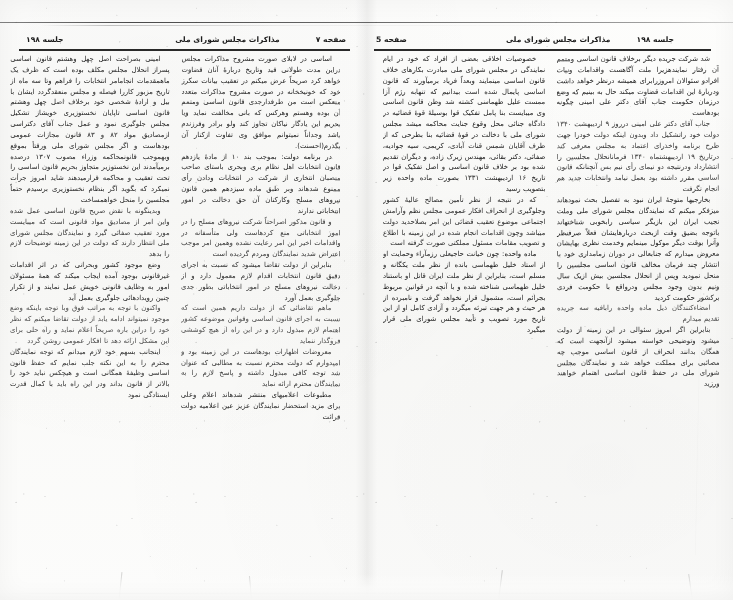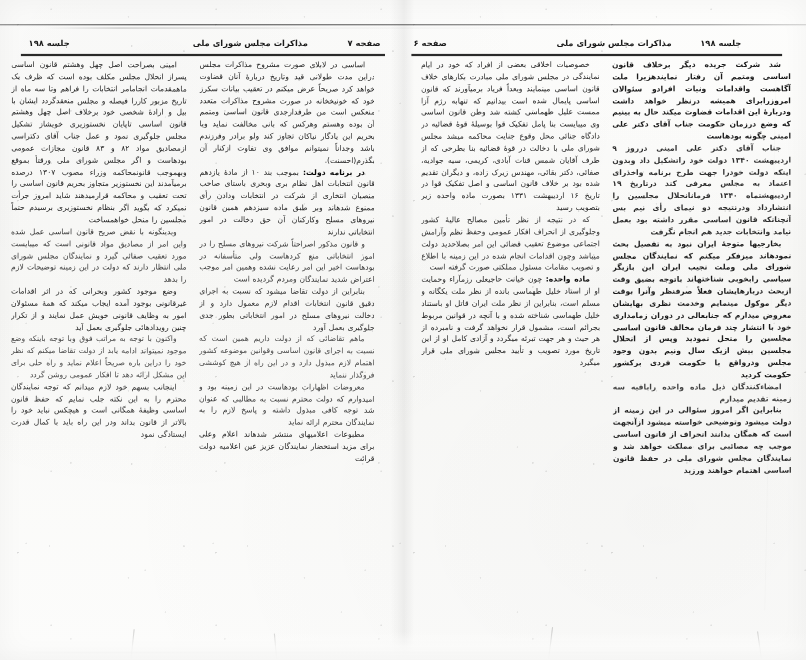--- a/index.html
+++ b/index.html
@@ -164,32 +164,32 @@
     color: #141414;
     font-family: "DejaVu Sans", "Liberation Sans", sans-serif;
     word-spacing: .4px;
     text-justify: inter-word;
     hyphens: none;
   }
   .col p.indent { text-indent: 9px; }
   .col p + p { margin-top: 0; }
 
   .col p b, .col .lead {
-    font-weight: bold;
+    font-weight: normal;
     color: #000;
   }
 
   
   .ink-a { opacity: .97; }
   .ink-b { opacity: .88; }
   .ink-c { opacity: .80; }
   .ink-d { opacity: .92; }
 
   
-  #page-right .col:nth-child(1) { transform: rotate(-0.12deg); font-weight: bold; }
+  #page-right .col:nth-child(1) { transform: rotate(-0.12deg); }
   #page-right .col:nth-child(2) { transform: rotate(-0.08deg); }
   #page-left  .col:nth-child(1) { transform: rotate(0.10deg); }
   #page-left  .col:nth-child(2) { transform: rotate(0.06deg); }
 
   
   #bottom-fade {
     position: absolute;
     left: 0; right: 0; bottom: 0;
     height: 26px;
     background: linear-gradient(180deg, rgba(255,255,255,0) 0%, rgba(252,252,251,.85) 55%, rgba(250,250,249,1) 100%);
@@ -229,37 +229,37 @@
 <div id="top-rule-2"></div>
 
 <div id="spread">
 
   <div class="page" id="page-right">
 
     <div class="runhead" id="runhead-right">
       <span class="slot session">جلسه ۱۹۸</span>
       <span class="slot pubtitle">مذاکرات مجلس شورای ملی</span>
       <span class="spacer"></span>
-      <span class="slot folio">صفحه ۶</span>
+      <span class="slot folio">صفحه 5</span>
     </div>
     <div class="headrule" id="headrule-right"></div>
 
     <div class="columns">
 
       <div class="col">
         <p class="indent ink-a"><span>شد شرکت جریده دیگر برخلاف قانون اساسی ومتمم آن رفتار نمایندهزیرا ملت آگاهست واقدامات ونیات افرادو سئوالان امروزرابرای همیشه درنظر خواهد داشت ودربارهٔ این اقدامات قضاوت میکند حال به بینیم که وضع درزمان حکومت جناب آقای دکتر علی امینی چگونه بودهاست</span></p>
         <p class="indent ink-b"><span>جناب آقای دکتر علی امینی درروز ۹ اردیبهشت ۱۳۴۰ دولت خود راتشکیل داد وبدون اینکه دولت خودرا جهت طرح برنامه واخذرای اعتماد به مجلس معرفی کند درتاریخ ۱۹ اردیبهشتماه ۱۳۴۰ فرمانانحلال مجلسین را انتشارداد ودرنتیجه دو نیمای رأی نیم بس آنچنانکه قانون اساسی مقرر داشته بود بعمل نیامد وانتخابات جدید هم انجام نگرفت</span></p>
         <p class="indent ink-a"><span>بخارجیها متوجهٔ ایران نبود به تفصیل بحث نمودهاند میزفکر میکنم که نمایندگان مجلس شورای ملی وملت نجیب ایران این بازیگر سیاسی رابخوبی شناختهاند باتوجه بضیق وقت ازبحث دربارهایشان فعلاً صرفنظر وآنرا بوقت دیگر موکول مینمایم وخدمت نظری بهایشان معروض میدارم که جنابعالی در دوران زمامداری خود با انتشار چند فرمان مخالف قانون اساسی مجلسین را منحل نمودید وپس از انحلال مجلسین بیش ازیک سال ونیم بدون وجود مجلس ودرواقع با حکومت فردی برکشور حکومت کردید</span></p>
-        <p class="indent ink-c"><span>امضاءکنندگان ذیل ماده واحده رابافیه سه زمینه تقدیم میدارم</span></p>
+        <p class="indent ink-c"><span>امضاءکنندگان ذیل ماده واحده رابافیه سه جریده تقدیم میدارم</span></p>
         <p class="indent ink-d"><span>بنابراین اگر امروز سئوالی در این زمینه از دولت میشود وتوضیحی خواسته میشود ازآنجهت است که همگان بدانند انحراف از قانون اساسی موجب چه مصائبی برای مملکت خواهد شد و نمایندگان مجلس شورای ملی در حفظ قانون اساسی اهتمام خواهند ورزید</span></p>
       </div>
 
       <div class="col">
         <p class="indent ink-a"><span>خصوصیات اخلاقی بعضی از افراد که خود در ایام نمایندگی در مجلس شورای ملی مبادرت بکارهای خلاف قانون اساسی مینمایند وبعداً فریاد برمیآورند که قانون اساسی پایمال شده است بیدانیم که تنهابه رژم آزا ممست علیل طهماسی کشته شد وطن قانون اساسی وی میبایست بنا پامل تفکیک قوا بوسیلهٔ قوهٔ قضائیه در دادگاه جنائی محل وقوع جنایت محاکمه میشد مجلس شورای ملی با دخالت در قوهٔ قضائیه بنا بطرحی که از طرف آقایان شمس قنات آبادی، کریمی، سیه جوادیه، صفائی، دکتر بقائی، مهندس زیرک زاده، و دیگران تقدیم شده بود بر خلاف قانون اساسی و اصل تفکیک قوا در تاریخ ۱۶ اردیبهشت ۱۳۳۱ بصورت ماده واحده زیر بتصویب رسید</span></p>
-        <p class="indent ink-d"><span>که در نتیجه از نظر تأمین مصالح عالیهٔ کشور وجلوگیری از انحراف افکار عمومی وحفظ نظم وآرامش اجتماعی موضوع تعقیب قضائی این امر بصلاحدید دولت میباشد وچون اقدامات انجام شده در این زمینه با اطلاع و تصویب مقامات مسئول مملکتی صورت گرفته است</span></p>
+        <p class="indent ink-d"><span>که در نتیجه از نظر تأمین مصالح عالیهٔ کشور وجلوگیری از انحراف افکار عمومی مجلس نظم وآرامش اجتماعی موضوع تعقیب قضائی این امر بصلاحدید دولت میباشد وچون اقدامات انجام شده در این زمینه با اطلاع و تصویب مقامات مسئول مملکتی صورت گرفته است</span></p>
         <p class="indent ink-a"><b class="lead">ماده واحده: </b><span>چون خیانت حاجیعلی رزمآراء وحمایت او از استاد خلیل طهماسی بانده از نظر ملت یکگانه و مسلم است، بنابراین از نظر ملت ایران قاتل او باستناد خلیل طهماسی شناخته شده و با آنچه در قوانین مربوط بجرائم است، مشمول قرار نخواهد گرفت و نامبرده از هر حیث و هر جهت تبرئه میگردد و آزادی کامل او از این تاریخ مورد تصویب و تأیید مجلس شورای ملی قرار میگیرد</span></p>
       </div>
     </div>
   </div>
 
   <div id="gutter"></div>
 
   <div class="page" id="page-left">
 
     <div class="runhead" id="runhead-left">
@@ -268,21 +268,21 @@
       <span class="spacer"></span>
       <span class="slot session">جلسه ۱۹۸</span>
     </div>
     <div class="headrule" id="headrule-left"></div>
 
     <div class="columns">
 
       <div class="col">
         <p class="indent ink-a"><span>اساسی در لابلای صورت مشروح مذاکرات مجلس دراین مدت طولانی قید وتاریخ دربارهٔ آنان قضاوت خواهد کرد صریحاً عرض میکنم در تعقیب بیانات سکرز خود که خونیخخانه در صورت مشروح مذاکرات متعدد منعکس است من طرفدارجدی قانون اساسی ومتمم آن بوده وهستم وهرکس که بانی مخالفت نماید ویا بحریم این یادگار نیاکان تجاوز کند ولو برادر وفرزندم باشد وجداناً نمیتوانم موافق وی تفاوت ازکنار آن بگذرم(احسنت).</span></p>
         <p class="indent ink-a"><b class="lead">در برنامه دولت: </b><span>بموجب بند ۱۰ از مادهٔ یازدهم قانون انتخابات اهل نظام بری وبحری باستای صاحب منصبان انتخاری از شرکت در انتخابات ودادن رأی ممنوع شدهاند وبر طبق ماده سیزدهم همین قانون نیروهای مسلح وکارکنان آن حق دخالت در امور انتخاباتی ندارند</span></p>
-        <p class="indent ink-b"><span>و قانون مذکور اصراحتاً شرکت نیروهای مسلح را در امور انتخاباتی منع کردهاست ولی متأسفانه در بودهاست اخیر این امر رعایت نشده وهمین امر موجب اعتراض شدید نمایندگان ومردم گردیده است</span></p>
+        <p class="indent ink-b"><span>و قانون مذکور اصراحتاً شرکت نیروهای مسلح را در امور انتخاباتی منع کردهاست ولی متأسفانه در واقدامات اخیر این امر رعایت نشده وهمین امر موجب اعتراض شدید نمایندگان ومردم گردیده است</span></p>
         <p class="indent ink-d"><span>بنابراین از دولت تقاضا میشود که نسبت به اجرای دقیق قانون انتخابات اقدام لازم معمول دارد و از دخالت نیروهای مسلح در امور انتخاباتی بطور جدی جلوگیری بعمل آورد</span></p>
         <p class="indent ink-c"><span>ماهم تقاضائی که از دولت داریم همین است که نسبت به اجرای قانون اساسی وقوانین موضوعه کشور اهتمام لازم مبذول دارد و در این راه از هیچ کوششی فروگذار ننماید</span></p>
         <p class="indent ink-b"><span>معروضات اظهارات بودهاست در این زمینه بود و امیدوارم که دولت محترم نسبت به مطالبی که عنوان شد توجه کافی مبذول داشته و پاسخ لازم را به نمایندگان محترم ارائه نماید</span></p>
         <p class="indent ink-a"><span>مطبوعات اعلامیهای منتشر شدهاند اعلام وعلی برای مزید استحضار نمایندگان عزیز عین اعلامیه دولت قرائت</span></p>
       </div>
 
       <div class="col">
         <p class="indent ink-a"><span>امینی بصراحت اصل چهل وهشتم قانون اساسی پسراز انحلال مجلس مکلف بوده است که ظرف یک ماهمقدمات انجامامر انتخابات را فراهم وتا سه ماه از تاریخ مزبور کاررا فیصله و مجلس منعقدگردد ایشان با بیل و ارادهٔ شخصی خود برخلاف اصل چهل وهشتم قانون اساسی تاپایان نخستوزیری خویشاز تشکیل مجلس جلوگیری نمود و عمل جناب آقای دکتراسی ازمصادیق مواد ۸۲ و ۸۳ قانون مجازات عمومی بودهاست و اگر مجلس شورای ملی ورقتأ بموقع وبهموجب قانونمحاکمه وزراء مصوب ۱۳۰۷ درصده برمیآمدند این نخستوزیر متجاوز بحریم قانون اساسی را تحت تعقیب و محاکمه قرارمیدهند شاید امروز جرأت نمیکرد که بگوید اگر بنظام نخستوزیری برسیدم حتماً مجلسین را منحل خواهمساخت</span></p>
         <p class="indent ink-b"><span>وبدینگونه با نقض صریح قانون اساسی عمل شده واین امر از مصادیق مواد قانونی است که میبایست مورد تعقیب صفائی گیرد و نمایندگان مجلس شورای ملی انتظار دارند که دولت در این زمینه توضیحات لازم را بدهد</span></p>
         <p class="indent ink-a"><span>وضع موجود کشور وبحرانی که در اثر اقدامات غیرقانونی بوجود آمده ایجاب میکند که همهٔ مسئولان امور به وظایف قانونی خویش عمل نمایند و از تکرار چنین رویدادهائی جلوگیری بعمل آید</span></p>

